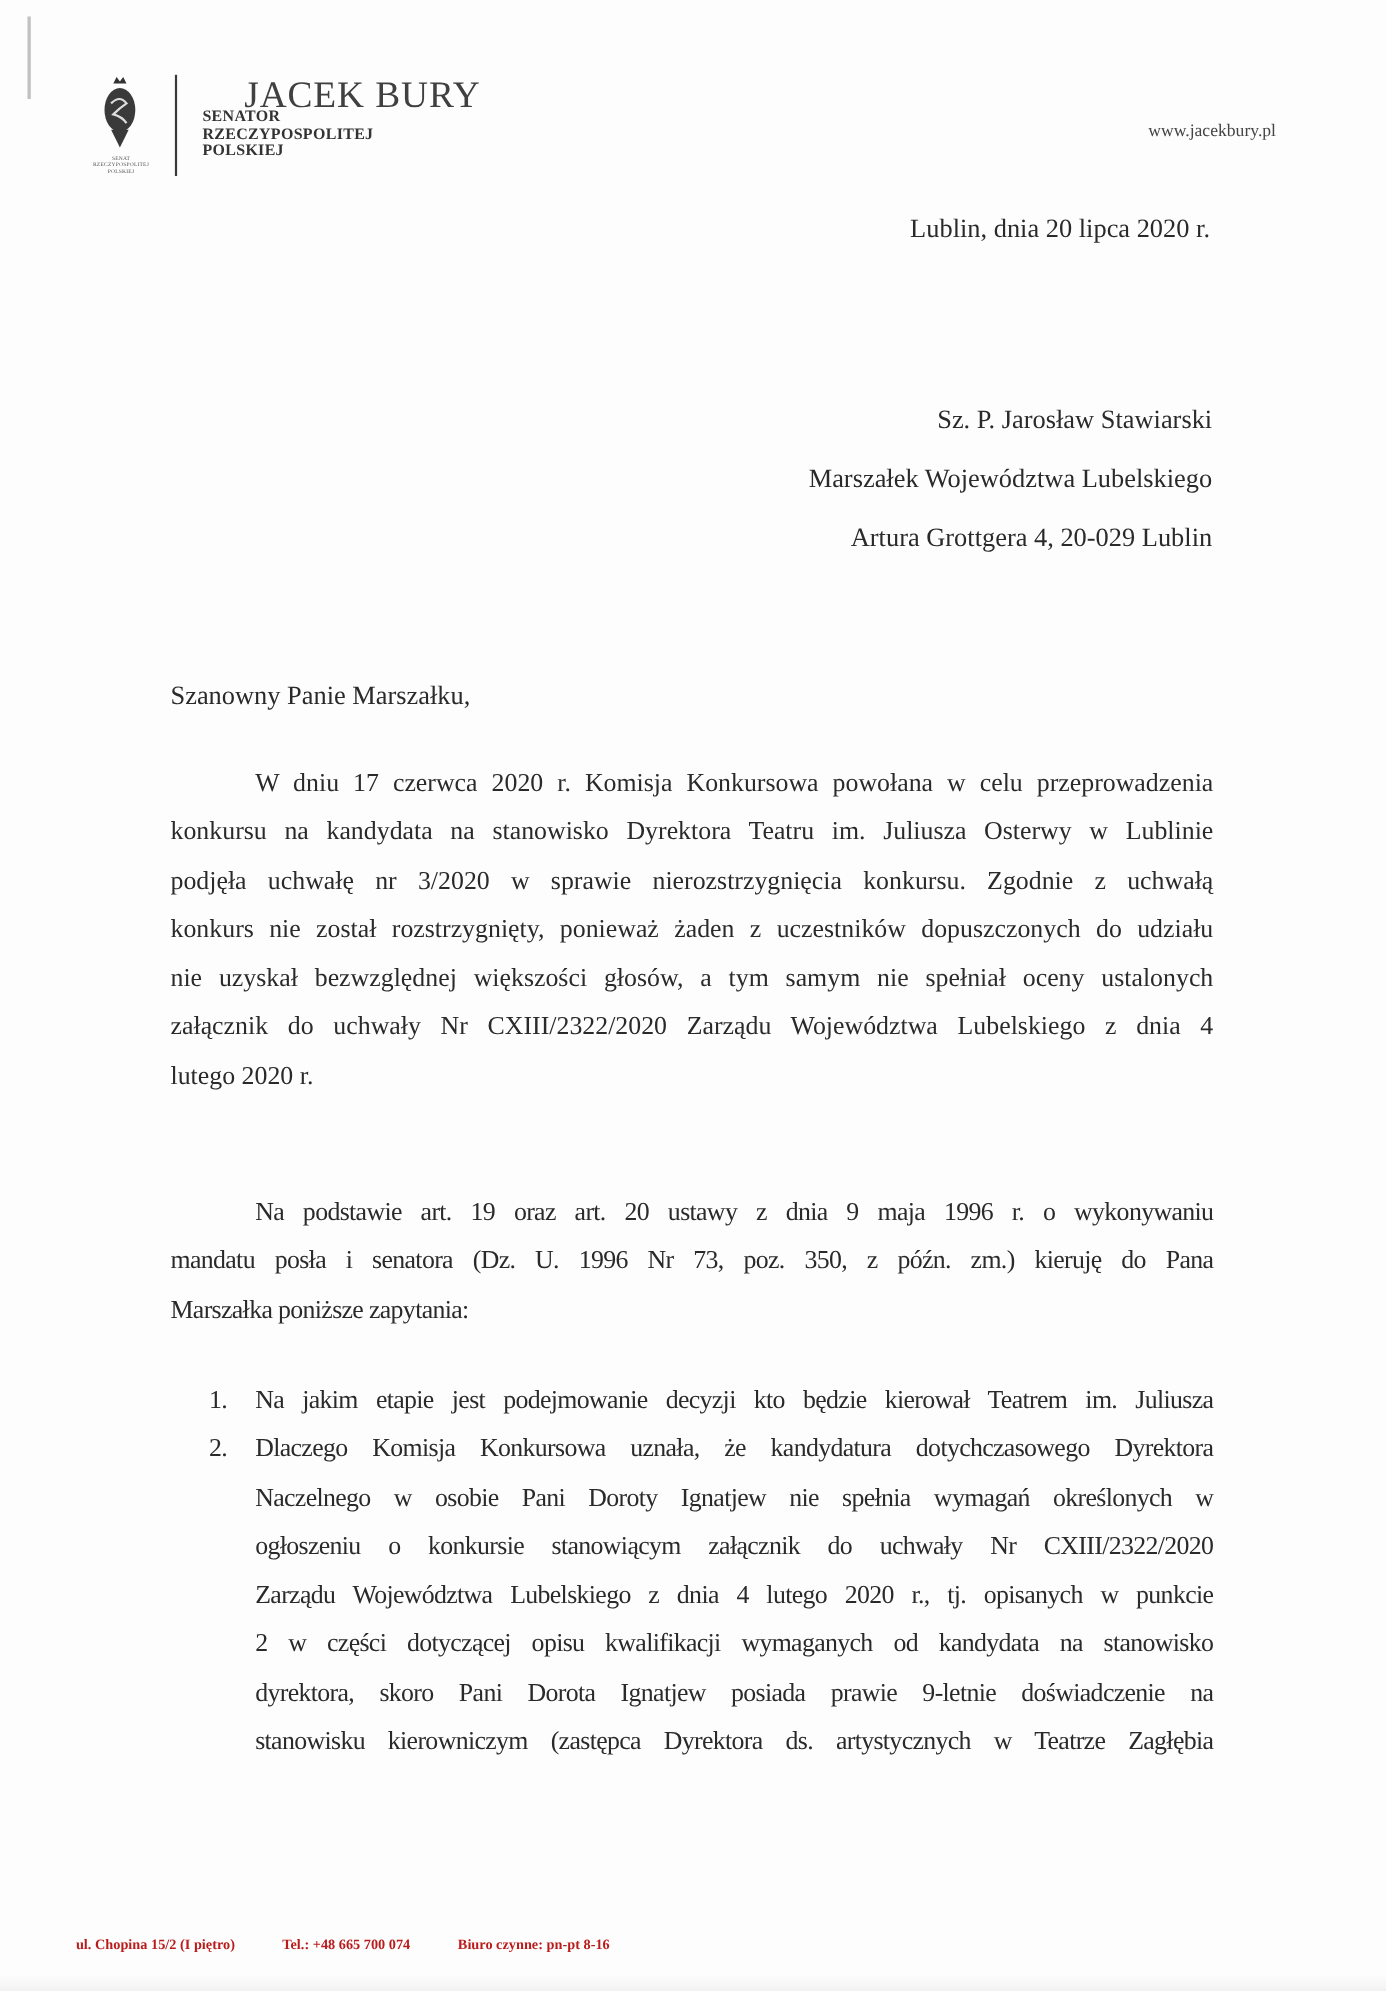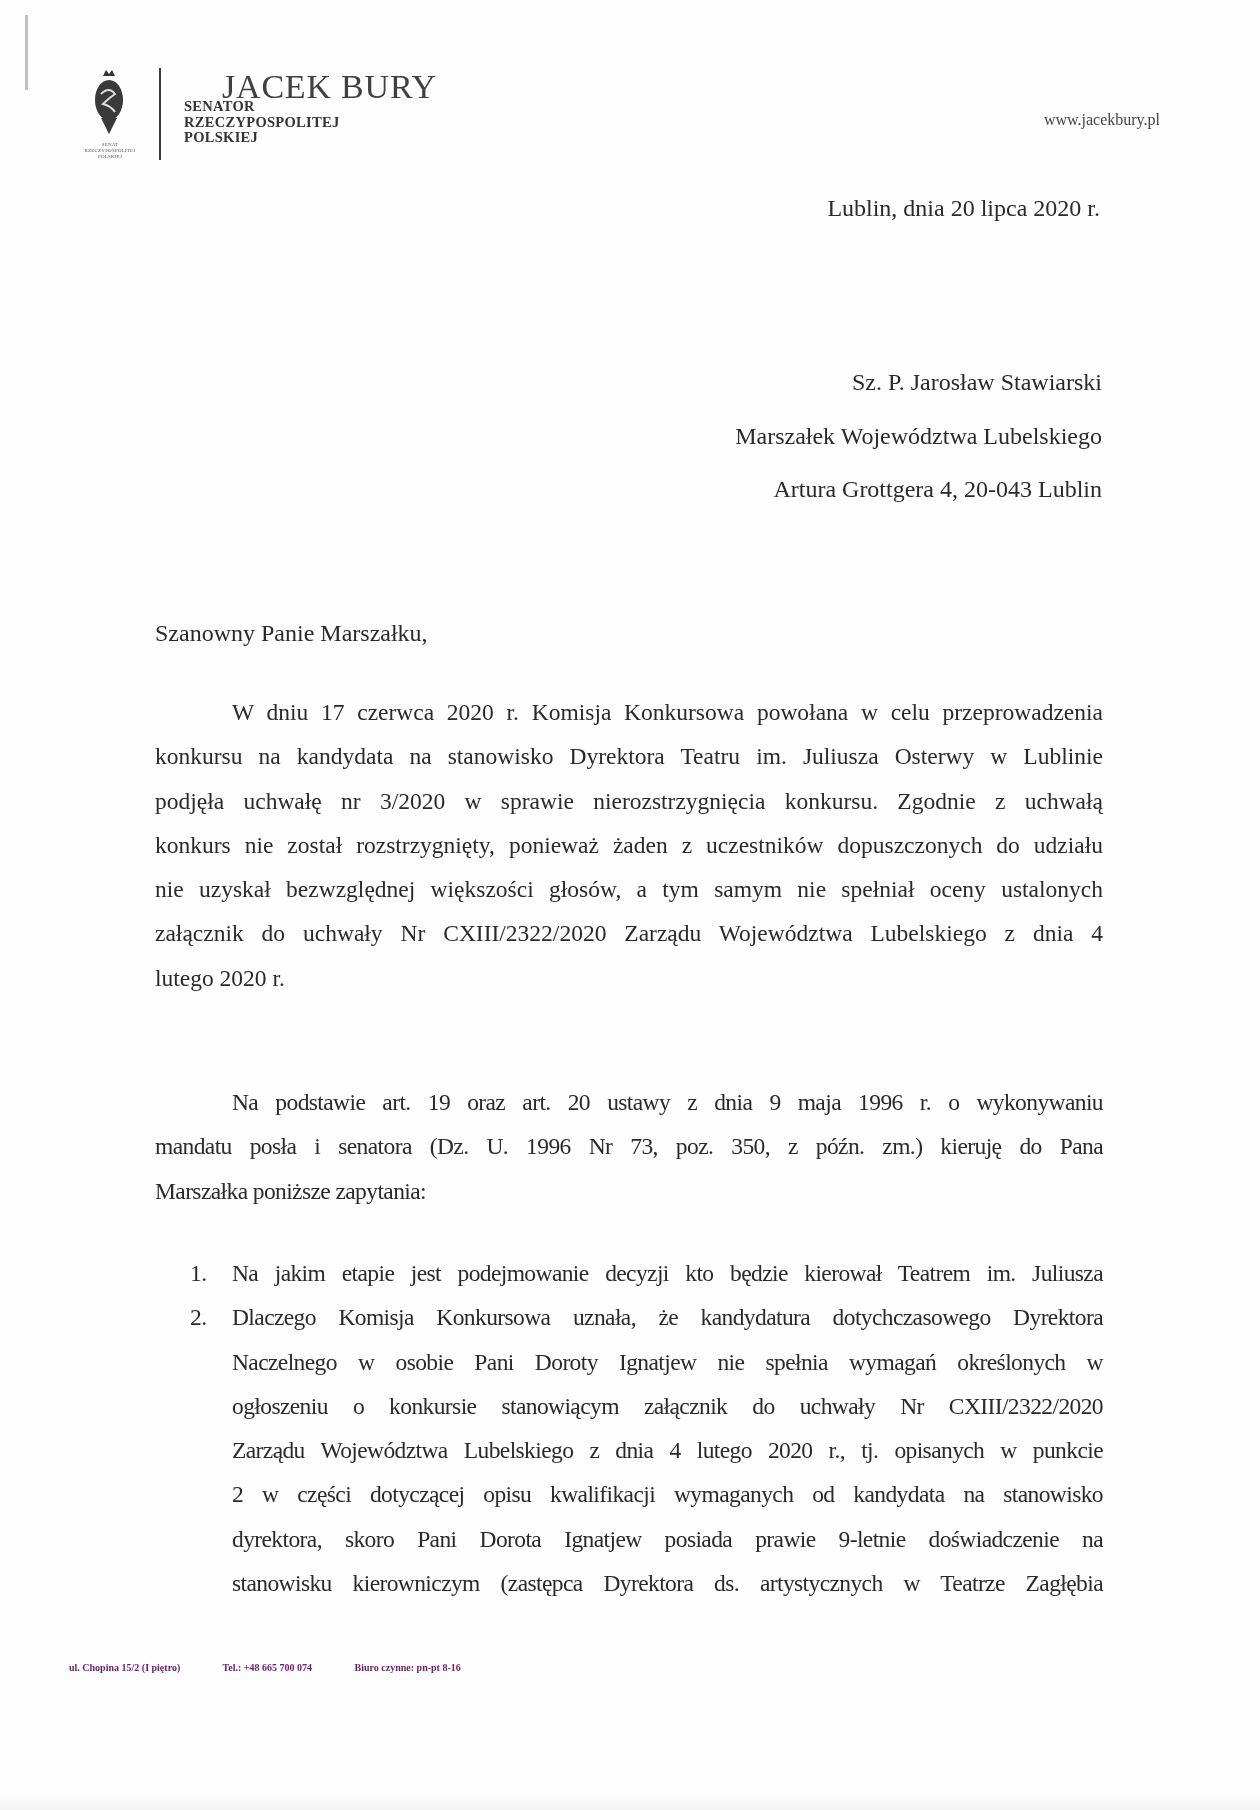--- a/index.html
+++ b/index.html
@@ -19,21 +19,21 @@
   .recipient { right:158px; top:356px; text-align:right; font-size:24px; line-height:53.5px; white-space:nowrap; }
   .salutation { left:155px; top:620px; font-size:24px; white-space:nowrap; }
   .body-block { left:155px; width:948px; font-size:23.5px; line-height:44.3px; }
   .line { display:block; height:44.3px; white-space:nowrap; text-align:justify; text-align-last:justify; }
   .line.last { text-align-last:left; }
   .line.indent { padding-left:77px; }
   .list { left:190px; width:913px; font-size:23.5px; line-height:44.3px; }
   .li { position:relative; padding-left:42px; }
   .li-num { position:absolute; left:0; top:0; }
   .cond { letter-spacing:-0.6px; }
-  .footer { left:69px; top:1662px; font-size:10px; font-weight:bold; color:#701a75; white-space:nowrap; }
+  .footer { left:69px; top:1760px; font-size:13px; font-weight:bold; color:#b91c1c; white-space:nowrap; }
   .footer span { margin-right:40px; }
   .bottom-noise { left:0; top:1795px; width:1260px; height:15px; background:linear-gradient(#fdfdfd,#f2f2f2); }
 </style>
 </head>
 <body>
 
 <div class="abs scan-mark"></div>
 
 <div class="abs emblem">
   <svg width="44" height="72" viewBox="0 0 44 72">
@@ -55,21 +55,21 @@
   <div>RZECZYPOSPOLITEJ</div>
   <div>POLSKIEJ</div>
 </div>
 <div class="abs url">www.jacekbury.pl</div>
 
 <div class="abs date">Lublin, dnia 20 lipca 2020 r.</div>
 
 <div class="abs recipient">
   <div>Sz. P. Jarosław Stawiarski</div>
   <div>Marszałek Województwa Lubelskiego</div>
-  <div>Artura Grottgera 4, 20-043 Lublin</div>
+  <div>Artura Grottgera 4, 20-029 Lublin</div>
 </div>
 
 <div class="abs salutation">Szanowny Panie Marszałku,</div>
 
 <div class="abs body-block" style="top:690px;">
   <span class="line indent">W dniu 17 czerwca 2020 r. Komisja Konkursowa powołana w celu przeprowadzenia</span>
   <span class="line">konkursu na kandydata na stanowisko Dyrektora Teatru im. Juliusza Osterwy w Lublinie</span>
   <span class="line">podjęła uchwałę nr 3/2020 w sprawie nierozstrzygnięcia konkursu. Zgodnie z uchwałą</span>
   <span class="line">konkurs nie został rozstrzygnięty, ponieważ żaden z uczestników dopuszczonych do udziału</span>
   <span class="line">nie uzyskał bezwzględnej większości głosów, a tym samym nie spełniał oceny ustalonych</span>

